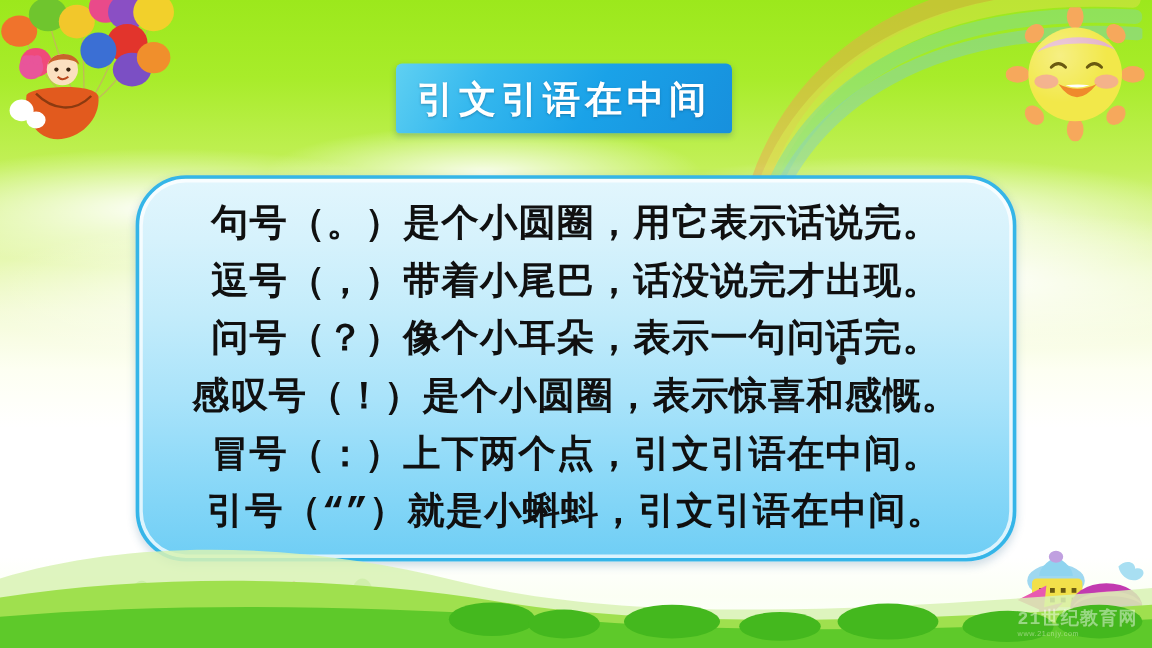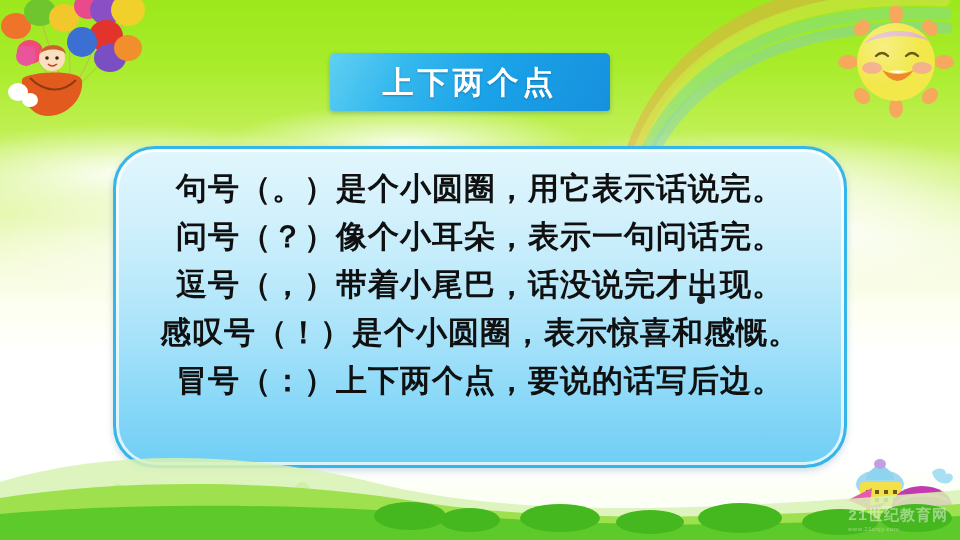--- a/index.html
+++ b/index.html
@@ -102,21 +102,21 @@
     box-sizing: border-box;
   }
   .verse-line {
     font-size: 31px;
     line-height: 48px;
     color: #101010;
     font-weight: bold;
     text-align: center;
     letter-spacing: 1px;
     white-space: nowrap;
-    font-family: Liberation Serif, serif;
+    font-family: Liberation Mono, monospace;
   }
   .dot-mark {
     position: absolute;
     left: 697px; top: 296px;
     width: 8px; height: 8px;
     border-radius: 50%;
     background: #1d1d1d;
   }
 
   
@@ -213,30 +213,31 @@
     </defs>
     <path d="M38 50 Q 44 44 50 50" stroke="#6a5a10" stroke-width="2.4" fill="none" stroke-linecap="round"></path>
     <path d="M68 50 Q 74 44 80 50" stroke="#6a5a10" stroke-width="2.4" fill="none" stroke-linecap="round"></path>
     <ellipse cx="34" cy="62" rx="10" ry="6" fill="#f4a0a0" opacity=".75"></ellipse>
     <ellipse cx="84" cy="62" rx="10" ry="6" fill="#f4a0a0" opacity=".75"></ellipse>
     <path d="M44 64 Q 59 86 76 64 Q 60 72 44 64 Z" fill="#ef8a2c"></path>
     <path d="M50 65 Q 59 69 70 65 Q 60 64 50 65 Z" fill="#ffffff"></path>
   </svg>
 
   <div class="title-banner">
-    <span class="title-text">上下两个点</span>
+    <span class="title-text">引文引语在中间</span>
   </div>
 
   <div class="content-box">
     <div class="verse-list">
       <div class="verse-line">句号（。）是个小圆圈，用它表示话说完。</div>
+      <div class="verse-line">逗号（，）带着小尾巴，话没说完才出现。</div>
       <div class="verse-line">问号（？）像个小耳朵，表示一句问话完。</div>
-      <div class="verse-line">逗号（，）带着小尾巴，话没说完才出现。</div>
       <div class="verse-line">感叹号（！）是个小圆圈，表示惊喜和感慨。</div>
-      <div class="verse-line">冒号（：）上下两个点，要说的话写后边。</div>
+      <div class="verse-line">冒号（：）上下两个点，引文引语在中间。</div>
+      <div class="verse-line">引号（“”）就是小蝌蚪，引文引语在中间。</div>
     </div>
   </div>
   <div class="dot-mark"></div>
 
   <svg class="deco village" viewBox="0 0 260 72">
     <g>
       <rect x="52" y="34" width="32" height="22" fill="#ffffff" stroke="#cfe0ec" stroke-width="1"></rect>
       <path d="M48 34 L 68 18 L 88 34 Z" fill="#8fb4e0"></path>
       <rect x="58" y="41" width="7" height="7" fill="#cfe2f2"></rect>
       <rect x="70" y="41" width="7" height="7" fill="#cfe2f2"></rect>

